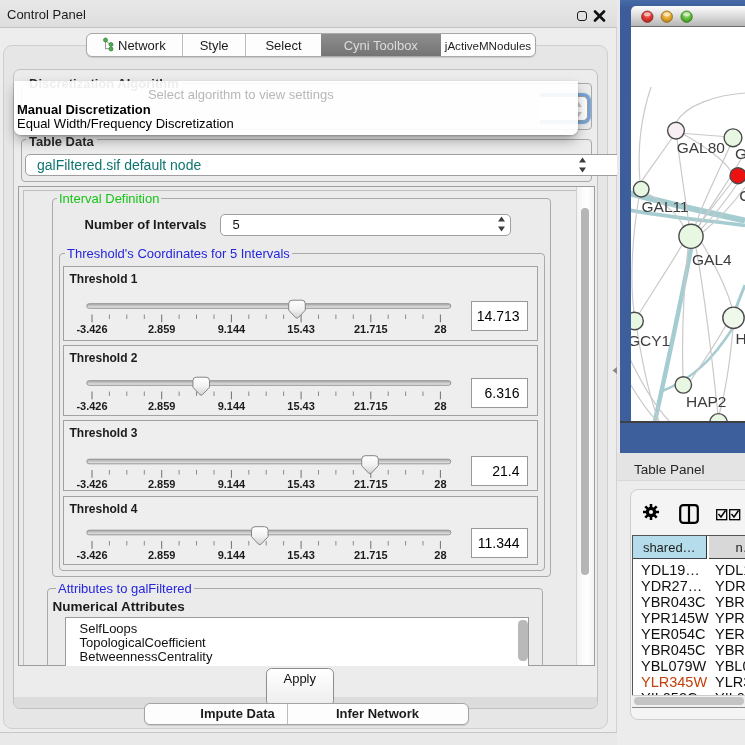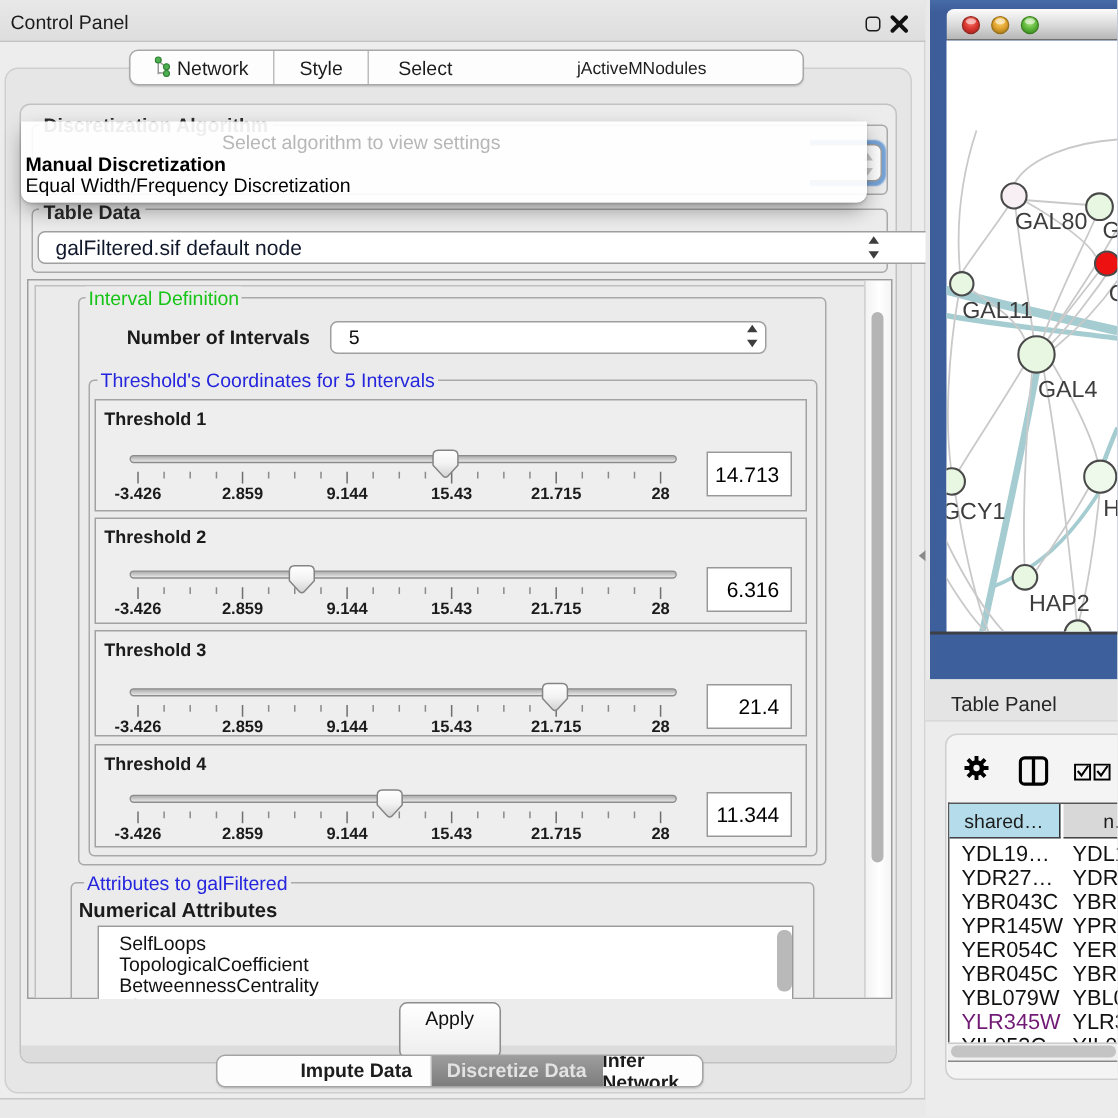--- a/index.html
+++ b/index.html
@@ -58,36 +58,37 @@
 <div class="abs" style="left:86px;top:33px;width:450px;height:24px;background:#fdfdfd;border:1px solid #a8a8a8;border-radius:6px;box-shadow:0 1px 1px rgba(0,0,0,0.12);overflow:hidden;display:flex;">
  <div style="width:95.7px;display:flex;align-items:center;justify-content:center;font-size:13px;color:#1c1c1c;border-right:1px solid #bdbdbd;">
    <svg width="11" height="16" viewBox="0 0 11 16" style="margin-right:4px">
      <path d="M2.5 3.5 V12.5 M3 4 L7.5 7.5 M3 11.5 L7.5 11.8" stroke="#9a9a9a" stroke-width="1"></path>
      <circle cx="2.5" cy="3" r="2" fill="#4caf50" stroke="#2e7d32" stroke-width="0.7"></circle>
      <circle cx="8" cy="7.5" r="2" fill="#4caf50" stroke="#2e7d32" stroke-width="0.7"></circle>
      <circle cx="8" cy="12" r="2" fill="#4caf50" stroke="#2e7d32" stroke-width="0.7"></circle>
    </svg>Network</div>
  <div style="width:63.8px;display:flex;align-items:center;justify-content:center;font-size:13px;color:#1c1c1c;border-right:1px solid #bdbdbd;">Style</div>
  <div style="width:74.1px;display:flex;align-items:center;justify-content:center;font-size:13px;color:#1c1c1c;">Select</div>
+ <div style="width:120.4px;display:flex;align-items:center;justify-content:center;font-size:13px;color:#dcdcdc;background:linear-gradient(#8e8e8e,#747474);">Cyni Toolbox</div>
  <div style="flex:1;display:flex;align-items:center;justify-content:center;font-size:11.6px;color:#1e1e1e;">jActiveMNodules</div>
 </div>
 
 <div class="abs" style="left:21px;top:83px;width:571px;height:47px;border:1px solid #a9a9a9;border-radius:4px;"></div>
 <div class="abs" style="left:26px;top:76px;font-size:13px;font-weight:bold;color:#2a2a2a;background:#ececec;padding:0 3px;">Discretization Algorithm</div>
 <div class="abs" style="left:540px;top:90px;width:56px;height:38px;overflow:hidden;">
  <div class="abs" style="left:-515px;top:6px;width:563px;height:25px;background:#fff;border:1px solid #9f9f9f;border-radius:5px;box-shadow:0 0 1px 2.6px rgba(98,151,212,0.85);"></div>
  <svg class="abs" style="left:34px;top:10.5px" width="9" height="17" viewBox="0 0 9 17">
   <path d="M4.5 1 L8 6 H1 Z" fill="#c9c9c9"></path>
       <path d="M4.5 16 L1 11 H8 Z" fill="#c9c9c9"></path>
  </svg>
 </div>
 
 <div class="abs" style="left:21px;top:139px;width:571px;height:42.5px;border:1px solid #a9a9a9;border-radius:4px;"></div>
 <div class="abs" style="left:26px;top:134px;font-size:13px;font-weight:bold;color:#2a2a2a;background:#ececec;padding:0 3px;">Table Data</div>
-<div class="abs" style="left:25px;top:153.5px;width:681px;height:22.5px;background:#fff;border:1px solid #9f9f9f;border-radius:5px;font-size:14px;color:#0f172a;line-height:21px;padding-left:11px;">galFiltered.sif default node</div>
+<div class="abs" style="left:25px;top:153.5px;width:681px;height:22.5px;background:#fff;border:1px solid #9f9f9f;border-radius:5px;font-size:14px;color:#0f766e;line-height:21px;padding-left:11px;">galFiltered.sif default node</div>
 <svg class="abs" style="left:578px;top:156.5px" width="9" height="16" viewBox="0 0 9 16">
  <path d="M4.5 0.5 L8 5.5 H1 Z" fill="#3d3d3d"></path>
     <path d="M4.5 15.5 L1 10.5 H8 Z" fill="#3d3d3d"></path>
 </svg>
 
 <div class="abs" style="left:18px;top:185.5px;width:576.5px;height:480.5px;border:1px solid #9d9d9d;background:#ebebeb;overflow:hidden;">
  <div class="abs" style="left:3.5px;top:3.5px;width:554px;height:490px;border:1px solid #c0c0c0;background:#ebebeb;"></div>
  <div class="abs" style="right:0;top:0;width:18px;height:480px;background:linear-gradient(90deg,#f2f2f2,#ffffff 55%,#f4f4f4);border-left:1px solid #d2d2d2;"></div>
  <div class="abs" style="right:4.5px;top:21px;width:8.5px;height:367px;background:#b5b5b5;border-radius:4.5px;"></div>
 </div>
@@ -252,21 +253,20 @@
  <div class="abs" style="left:64.5px;top:37px;width:464px;height:60px;background:#fff;border:1px solid #9a9a9a;">
    <div style="font-size:13px;color:#111;padding:4px 0 0 14px;line-height:14px;">SelfLoops<br>TopologicalCoefficient<br>BetweennessCentrality<br>ClosenessCentrality</div>
    <div class="abs" style="left:452.5px;top:1.5px;width:9.5px;height:41px;background:#b9b9b9;border-radius:4.5px;"></div>
  </div>
 </div>
 
 <div class="abs" style="left:266px;top:667.5px;width:67.5px;height:38px;background:linear-gradient(#ffffff,#ededed);border:1px solid #8e8e8e;border-radius:5.5px;font-size:13px;color:#111;text-align:center;line-height:20px;box-shadow:0 1px 1px rgba(0,0,0,0.08);">Apply</div>
 
 <div class="abs" style="left:143.5px;top:702.5px;width:325px;height:22px;background:#fdfdfd;border:1px solid #a4a4a4;border-radius:6px;box-shadow:0 1px 1px rgba(0,0,0,0.12);overflow:hidden;display:flex;">
  <div style="width:99px;display:flex;align-items:center;justify-content:center;font-size:13px;font-weight:bold;color:#1c1c1c;border-right:1px solid #bdbdbd;margin-left:44px;">Impute Data</div>
- <div style="width:114px;display:flex;align-items:center;justify-content:center;font-size:13px;font-weight:bold;color:#e2e2e2;background:linear-gradient(#9d9d9d,#7d7d7d);">Discretize Data</div>
  <div style="flex:1;display:flex;align-items:center;justify-content:center;font-size:13px;font-weight:bold;color:#1c1c1c;">Infer Network</div>
 </div>
 
 <svg class="abs" style="left:612px;top:366px" width="6" height="9" viewBox="0 0 6 9">
     <path d="M5.5 0.5 L0.5 4.5 L5.5 8.5 Z" fill="#8a8a8a"></path>
   </svg>
 
 <div class="abs" style="left:14.3px;top:81px;width:563.7px;height:53.5px;background:rgba(255,255,255,0.92);border-radius:0 0 7px 7px;box-shadow:0 6px 14px -2px rgba(0,0,0,0.4), 0 1px 2px rgba(0,0,0,0.18);z-index:50;"></div>
 <div class="abs" style="left:14.3px;top:86.5px;width:453px;text-align:center;font-size:13px;color:#b7b7b7;z-index:51;">Select algorithm to view settings</div>
 <div class="abs" style="left:17px;top:101.5px;font-size:13px;font-weight:bold;color:#000;z-index:51;">Manual Discretization</div>
@@ -367,19 +367,19 @@
 <div class="abs" style="left:641px;top:594px;font-size:14.5px;color:#111;">YBR043C</div>
 <div class="abs" style="left:715px;top:594px;font-size:14.5px;color:#111;">YBR0</div>
 <div class="abs" style="left:641px;top:610px;font-size:14.5px;color:#111;">YPR145W</div>
 <div class="abs" style="left:715px;top:610px;font-size:14.5px;color:#111;">YPR1</div>
 <div class="abs" style="left:641px;top:626px;font-size:14.5px;color:#111;">YER054C</div>
 <div class="abs" style="left:715px;top:626px;font-size:14.5px;color:#111;">YER0</div>
 <div class="abs" style="left:641px;top:642px;font-size:14.5px;color:#111;">YBR045C</div>
 <div class="abs" style="left:715px;top:642px;font-size:14.5px;color:#111;">YBR0</div>
 <div class="abs" style="left:641px;top:658px;font-size:14.5px;color:#111;">YBL079W</div>
 <div class="abs" style="left:715px;top:658px;font-size:14.5px;color:#111;">YBL0</div>
-<div class="abs" style="left:641px;top:674px;font-size:14.5px;color:#701a75;">YLR345W</div>
+<div class="abs" style="left:641px;top:674px;font-size:14.5px;color:#c2410c;">YLR345W</div>
 <div class="abs" style="left:715px;top:674px;font-size:14.5px;color:#111;">YLR3</div>
 <div class="abs" style="left:641px;top:690px;font-size:14.5px;color:#111;">YIL053C</div>
 <div class="abs" style="left:715px;top:690px;font-size:14.5px;color:#111;">YIL0</div>
 <div class="abs" style="left:632px;top:694.5px;width:113px;height:12px;background:#f0f0f0;border-top:1px solid #ccc;"></div>
 <div class="abs" style="left:634px;top:696.5px;width:110px;height:8px;background:#c4c4c4;border-radius:4px;"></div>
 <div class="abs" style="left:632px;top:706.5px;width:113px;height:1px;background:#888;"></div>
 
 </body></html>

